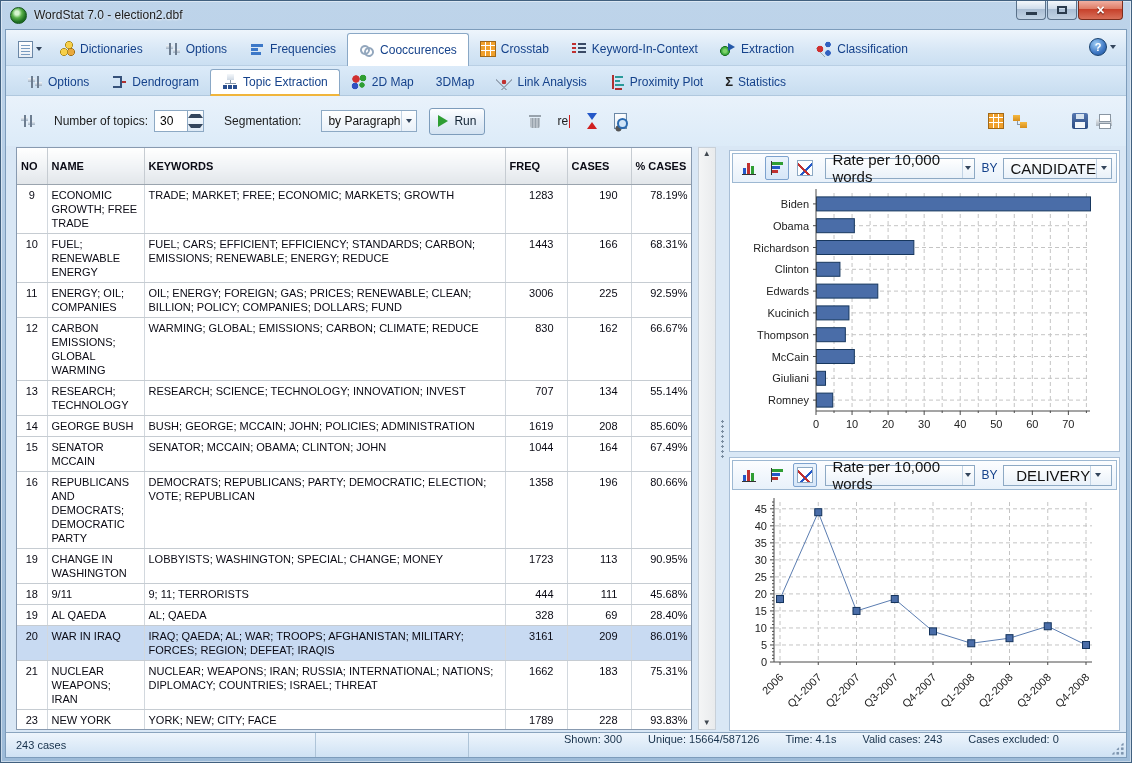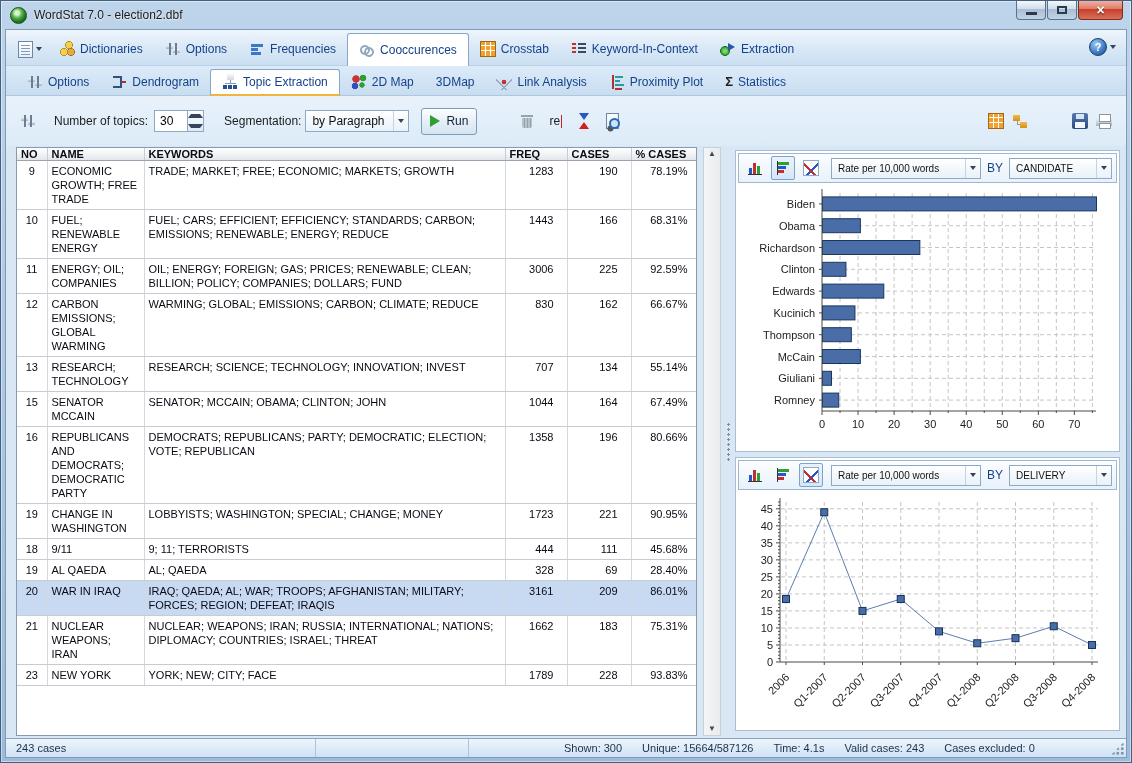--- a/index.html
+++ b/index.html
@@ -153,21 +153,21 @@
     linear-gradient(#333,#333) 2px 1px/1px 14px no-repeat; }
   .i-line { border:1px solid #8da9c4; background:
     linear-gradient(45deg,transparent 7px,#c03030 7px,#c03030 8.5px,transparent 8.5px) ,
     linear-gradient(-45deg,transparent 7px,#2458c8 7px,#2458c8 8.5px,transparent 8.5px), #fff; }
 
   
   .main { flex:1; display:flex; overflow:hidden; padding:1px 0 2px 10px; }
   .table-wrap { width:681px; border:1px solid #889ab0; background:#fff; overflow:hidden; }
   table.topics { border-collapse:collapse; width:100%; table-layout:fixed; font-size:11px; color:#0a0a14; }
   table.topics th { background:linear-gradient(#ffffff,#eef1f4 60%,#e2e6ea); border-right:1px solid #c6ccd2; border-bottom:1px solid #9aa4ae;
-    font-size:11px; text-align:left; padding:0 4px; font-weight:bold; }
+    font-size:11px; text-align:left; padding:12px 4px; font-weight:bold; }
   table.topics td { border-right:1px solid #d2d8de; border-bottom:1px solid #c6ccd2; padding:3px 4px; vertical-align:top; line-height:14px; }
   .c-no { width:30px; text-align:center; }
   .c-name { width:97px;margin-left:6px; }
   .c-kw { width:361px; }
   .c-freq { width:62px; text-align:right; padding-right:13px !important; }
   .c-cases { width:64px; text-align:right; padding-right:13px !important; }
   .c-pct { width:66px; text-align:right; padding-right:9px !important; }
   th.c-freq, th.c-cases, th.c-pct { text-align:right; }
   tr.selected td { background:#c8daf2; }
 
@@ -176,29 +176,29 @@
   .splitter { width:14px; display:flex; align-items:center; justify-content:center; }
   .split-dots { width:3px; height:40px; background:radial-gradient(circle,#7a8ca0 1px,transparent 1.4px) 0 0/3px 5px; }
 
   
   .right-panel { flex:1; padding:3px 6px 0 0; display:flex; flex-direction:column; }
   .chart-box { background:#fff; border:1px solid #a8bed6; padding:2px; }
   .chart-box + .chart-box { margin-top:5px; }
   .chart-toolbar { height:30px; border:1px solid #9db8d2; background:linear-gradient(#fcfdff,#e8f1fa); display:flex; align-items:center; padding:0 4px; gap:4px; }
   .ct-btn { width:24px; height:24px; display:flex; align-items:center; justify-content:center; border:1px solid transparent; border-radius:2px; }
   .ct-btn.selected { border-color:#7da2ce; background:linear-gradient(#eaf3fc,#d6e6f8); }
-  .chart-toolbar .combo { height:21px; font-size:10px; }
+  .chart-toolbar .combo { height:21px; font-size:15px;justify-content:center; }
   .by-label { font-size:12px; color:#15428b; margin:0 2px; }
   .chart-area { position:relative; }
 
   
-  .statusbar { height:19px; border-top:1px solid #8aa4be; background:linear-gradient(#eef5fc,#cfe2f4); display:flex; align-items:center; font-size:11px; color:#17314b; position:relative; }
+  .statusbar { height:25px; border-top:1px solid #8aa4be; background:linear-gradient(#eef5fc,#cfe2f4); display:flex; align-items:flex-start; font-size:11px; color:#17314b; position:relative; }
   .seg1 { width:310px; padding-left:10px; border-right:1px solid #aec4d8; height:100%; display:flex; align-items:center; }
   .seg2 { width:153px; border-right:1px solid #aec4d8; height:100%; }
-  .seg3 { flex:1; display:flex; align-items:center; gap:20px; padding-left:95px; }
+  .seg3 { flex:1; display:flex; align-items:center; gap:26px; padding-left:95px; }
   .grip { position:absolute; right:2px; bottom:2px; width:13px; height:13px;
     background:radial-gradient(circle,#7a92ac 1.2px,transparent 1.6px) 0 0/4.5px 4.5px; clip-path:polygon(100% 0,100% 100%,0 100%); }
 </style>
 </head>
 <body>
 
 <div id="window">
 
   <div class="titlebar">
     <span class="app-ico"></span>
@@ -244,20 +244,24 @@
         <span>Crosstab</span>
       </div>
       <div class="menu-item">
         <span class="gicon i-kwic"></span>
         <span>Keyword-In-Context</span>
       </div>
       <div class="menu-item">
         <span class="gicon i-extract"></span>
         <span>Extraction</span>
       </div>
+      <div class="menu-item">
+        <span class="gicon i-classif"></span>
+        <span>Classification</span>
+      </div>
       <div class="menubar-help">
         <span class="i-help">?</span>
         <span class="tri-dn"></span>
       </div>
     </div>
 
     <div class="subtabs">
       <div class="subtab">
         <span class="gicon i-sliders"></span>
         <span>Options</span>
@@ -297,21 +301,21 @@
       <div class="num-box">30</div>
       <div class="stepper">
         <span>
             <span class="tri-up"></span>
           </span>
         <span>
             <span class="tri-dn"></span>
           </span>
       </div>
       <span class="tool-label" style="margin-left:20px">Segmentation:</span>
-      <div class="combo" style="width:104px;margin-left:4px">
+      <div class="combo" style="width:96px;margin-left:20px">
         <span>by Paragraph</span>
         <span class="arr">
             <span class="tri-dn"></span>
           </span>
       </div>
       <div class="run-btn">
         <span class="i-play"></span>
         <span>Run</span>
       </div>
       <span class="gicon i-trash" style="margin-left:42px"></span>
@@ -376,41 +380,49 @@
               </tr>
               <tr>
                 <td class="c-no">13</td>
                 <td class="c-name">RESEARCH; TECHNOLOGY</td>
                 <td class="c-kw">RESEARCH; SCIENCE; TECHNOLOGY; INNOVATION; INVEST</td>
                 <td class="c-freq">707</td>
                 <td class="c-cases">134</td>
                 <td class="c-pct">55.14%</td>
               </tr>
               <tr>
+                <td class="c-no">14</td>
+                <td class="c-name">GEORGE BUSH</td>
+                <td class="c-kw">BUSH; GEORGE; MCCAIN; JOHN; POLICIES; ADMINISTRATION</td>
+                <td class="c-freq">1619</td>
+                <td class="c-cases">208</td>
+                <td class="c-pct">85.60%</td>
+              </tr>
+              <tr>
                 <td class="c-no">15</td>
                 <td class="c-name">SENATOR MCCAIN</td>
                 <td class="c-kw">SENATOR; MCCAIN; OBAMA; CLINTON; JOHN</td>
                 <td class="c-freq">1044</td>
                 <td class="c-cases">164</td>
                 <td class="c-pct">67.49%</td>
               </tr>
               <tr>
                 <td class="c-no">16</td>
                 <td class="c-name">REPUBLICANS AND DEMOCRATS; DEMOCRATIC PARTY</td>
                 <td class="c-kw">DEMOCRATS; REPUBLICANS; PARTY; DEMOCRATIC; ELECTION; VOTE; REPUBLICAN</td>
                 <td class="c-freq">1358</td>
                 <td class="c-cases">196</td>
                 <td class="c-pct">80.66%</td>
               </tr>
               <tr>
                 <td class="c-no">19</td>
                 <td class="c-name">CHANGE IN WASHINGTON</td>
                 <td class="c-kw">LOBBYISTS; WASHINGTON; SPECIAL; CHANGE; MONEY</td>
                 <td class="c-freq">1723</td>
-                <td class="c-cases">221</td>
+                <td class="c-cases">113</td>
                 <td class="c-pct">90.95%</td>
               </tr>
               <tr>
                 <td class="c-no">18</td>
                 <td class="c-name">9/11</td>
                 <td class="c-kw">9; 11; TERRORISTS</td>
                 <td class="c-freq">444</td>
                 <td class="c-cases">111</td>
                 <td class="c-pct">45.68%</td>
               </tr>

